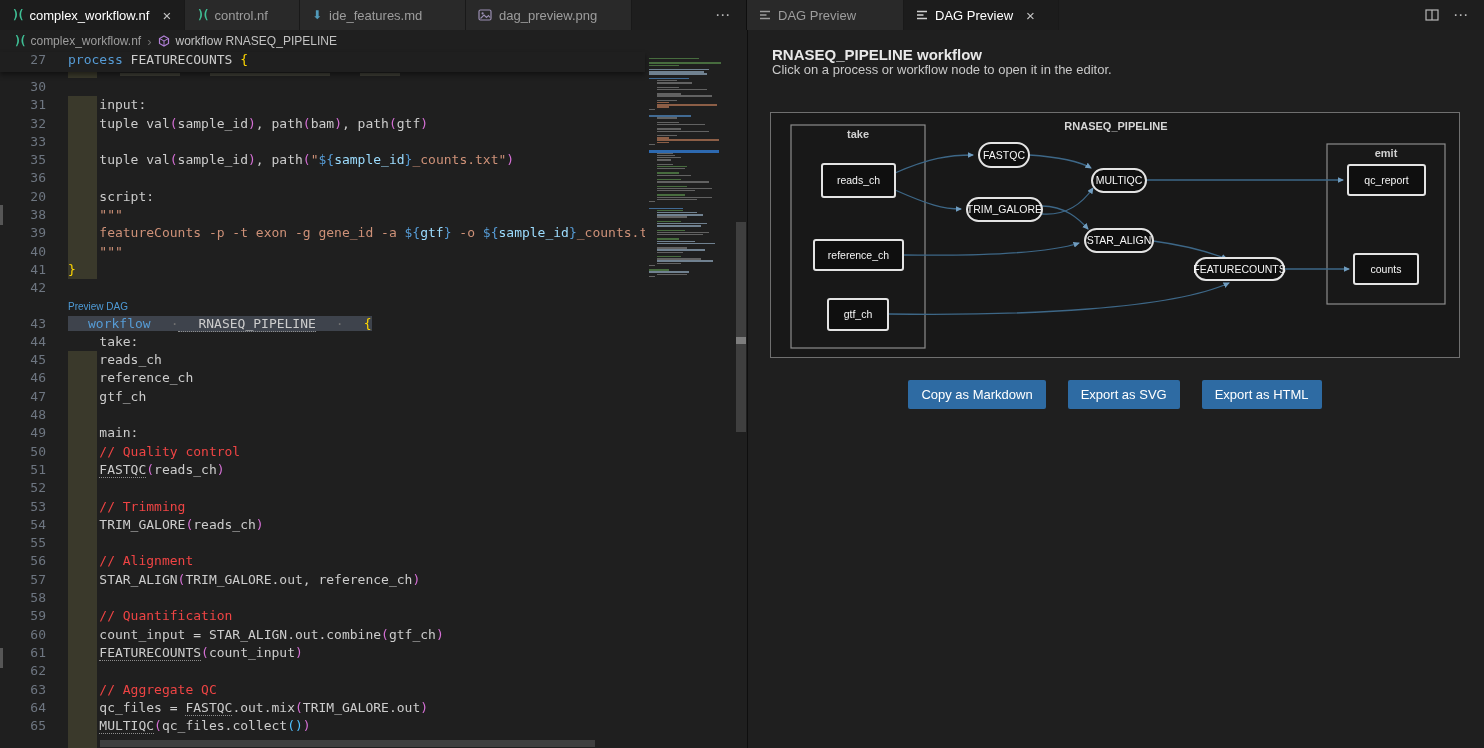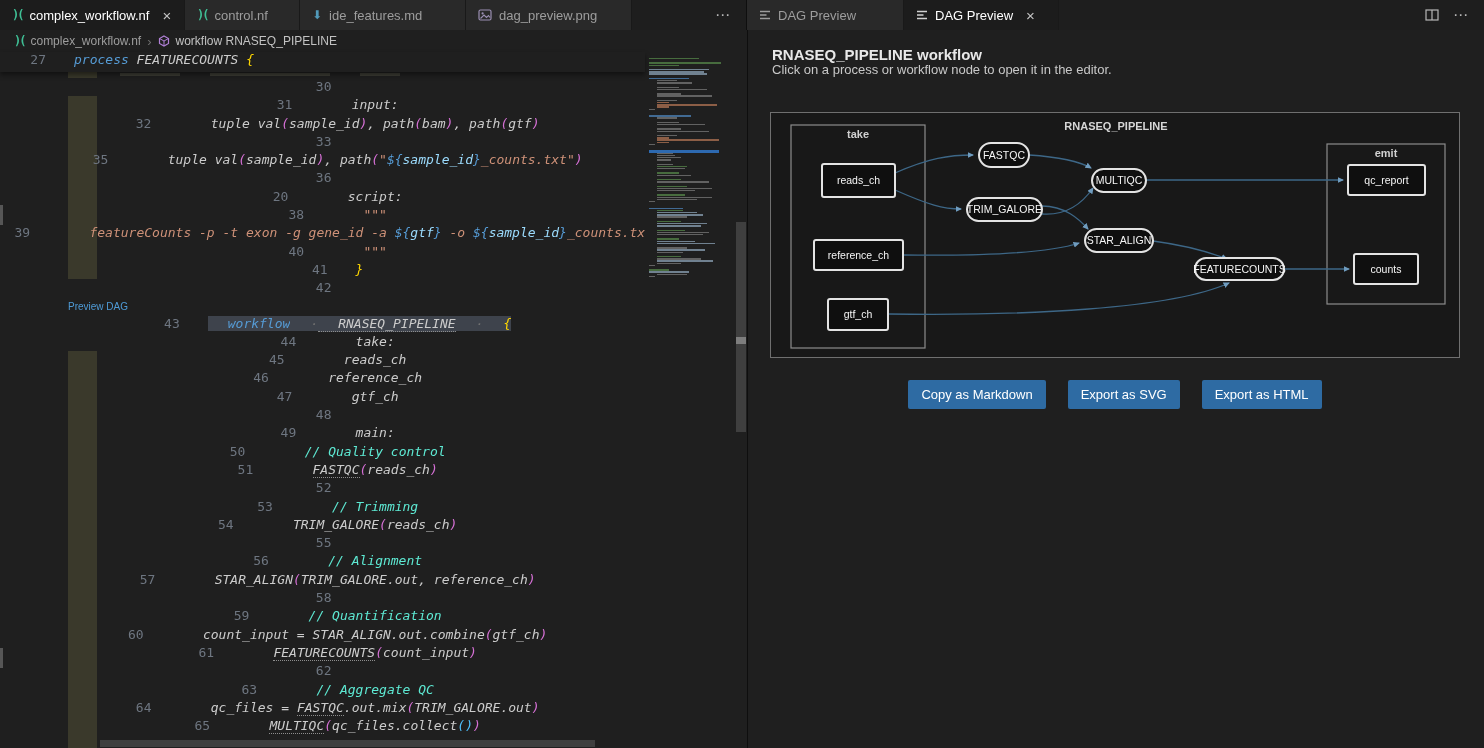--- a/index.html
+++ b/index.html
@@ -37,28 +37,28 @@
 
   .sticky { position:absolute; top:22px; left:0; width:645px; height:20px; background:#1f1f1f;
             box-shadow:0 3px 5px rgba(0,0,0,.45); z-index:5; display:flex; }
   .sliver { position:absolute; top:42px; left:0; width:645px; height:6px; overflow:hidden; }
   .sliver .ind { position:absolute; left:68px; top:0; width:29px; height:6px; background:#3a392b; }
   .sliver .frag { position:absolute; top:1px; height:3px; background:#3c3c34; }
 
   .codewrap { position:absolute; top:48px; left:0; width:645px; height:670px; overflow:hidden; }
   .indbar { position:absolute; left:68px; width:29px; background:#3a392b; z-index:0; }
 
-  .code-line { position:relative; display:flex; height:18.3px; line-height:18.3px; white-space:pre; z-index:1;justify-content:center; }
+  .code-line { position:relative; display:flex; height:18.3px; line-height:18.3px; white-space:pre; z-index:1; }
   .ln { width:46px; text-align:right; color:#6e7681; flex:none; }
-  .lc { margin-left:28px;font-style:italic; }
+  .lc { margin-left:22px; }
   .codelens { height:17px; line-height:17px; margin-left:68px; font-size:10px; color:#4e9ad6;
               font-family:"Liberation Sans",sans-serif; cursor:pointer; z-index:1; position:relative;}
   .sg.t  { color:#cccccc; }
   .sg.k  { color:#569cd6; }
-  .sg.c  { color:#5eead4; }
+  .sg.c  { color:#ef4444; }
   .sg.s  { color:#ce9178; }
   .sg.b1 { color:#ffd700; }
   .sg.b2 { color:#d670d6; }
   .sg.b3 { color:#4fc1ff; }
   .sg.v  { color:#9cdcfe; }
   .sg.i  { color:#569cd6; }
   .sg.u  { color:#cccccc; border-bottom:1px dotted #8d8d8d; }
   .sg.ws { color:#707070; }
   .sg.sel { background:#3e434c;padding-left:20px; }
 

